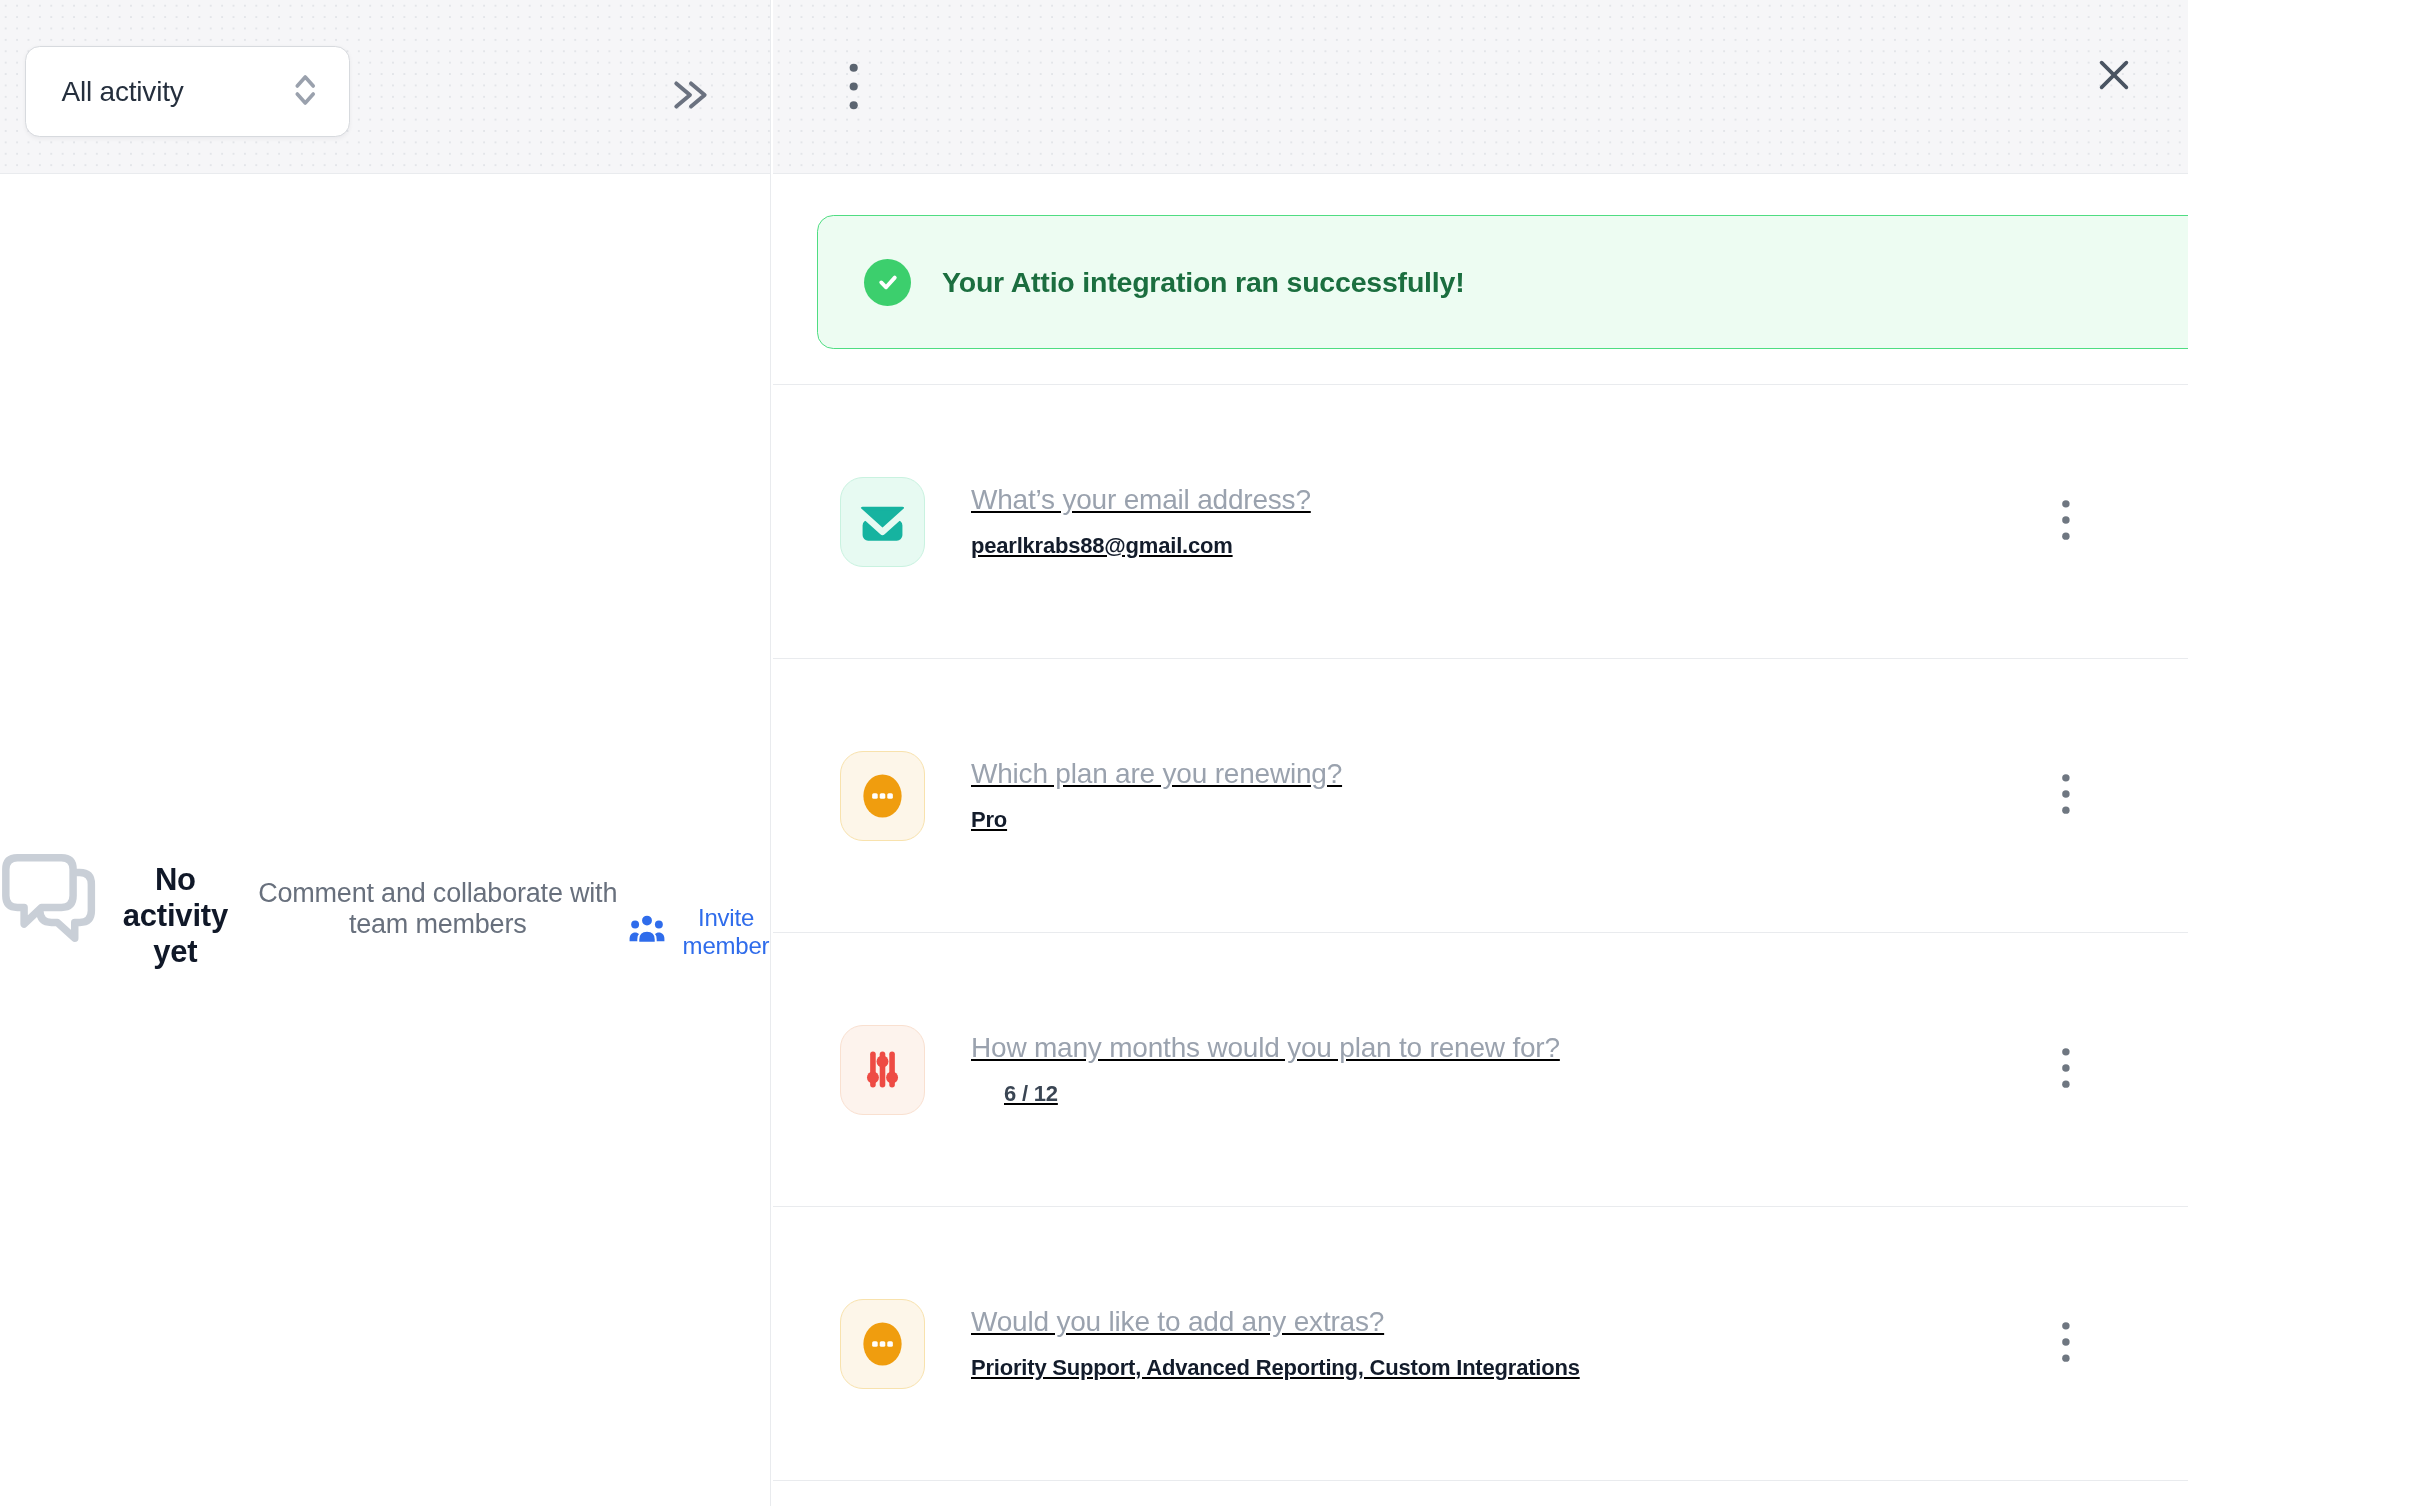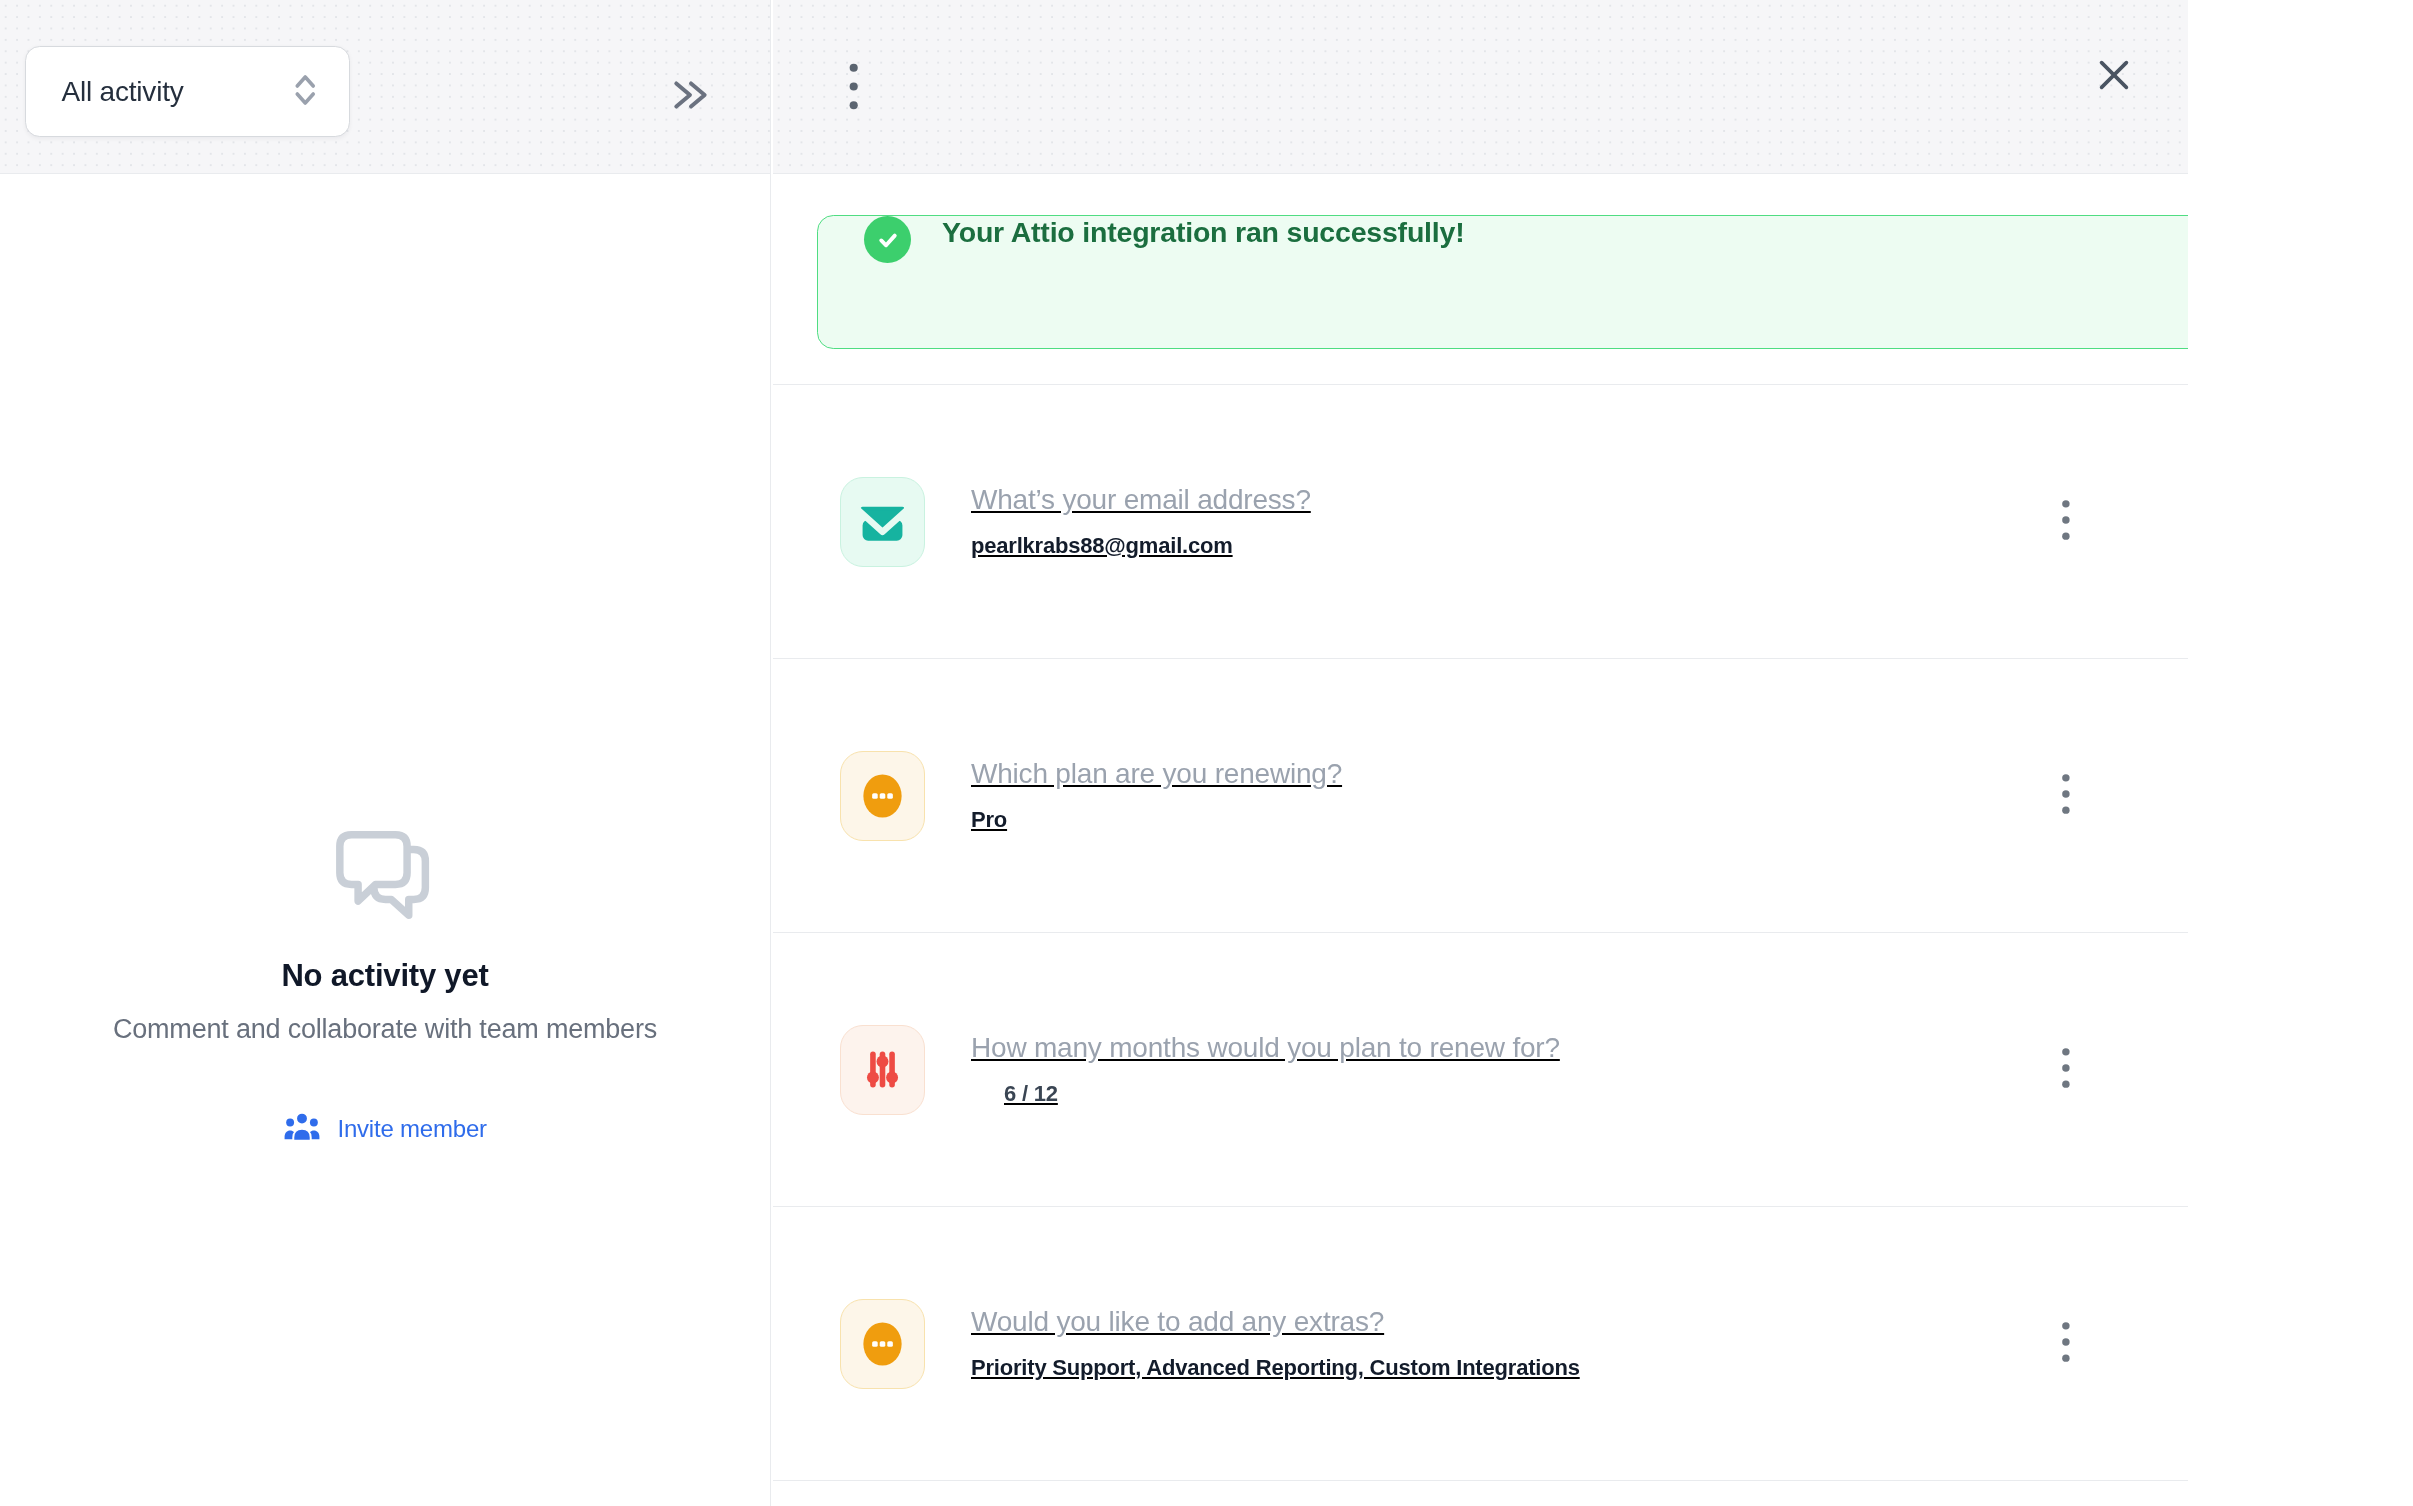--- a/index.html
+++ b/index.html
@@ -61,21 +61,21 @@
   }
   .left-body {
     position: absolute;
     top: 176px; left: 0; right: 0; bottom: 0;
     background: #ffffff;
   }
   .empty-state {
     position: absolute;
     top: 652px; left: 0; right: 0;
     display: flex;
-    flex-direction: column;
+    flex-direction: row;
     align-items: center;
     text-align: center;
   }
   .empty-title {
     margin-top: 34px;
     font-size: 31px;
     font-weight: 700;
     color: #101828;
     letter-spacing: -0.2px;
   }
@@ -123,21 +123,21 @@
     height: 210px;
     padding: 41px 0 0 44px;
   }
   .success-banner {
     width: 1566px;
     height: 134px;
     background: #edfcf2;
     border: 1.6px solid #4fdd82;
     border-radius: 16.3px;
     display: flex;
-    align-items: flex-start;
+    align-items: center;
     padding: 0 46px;
     gap: 31px;
   }
   .success-banner .msg {
     font-size: 28.5px;
     font-weight: 700;
     color: #1b6e3f;
     letter-spacing: -0.2px;
   }
   .check-badge {

